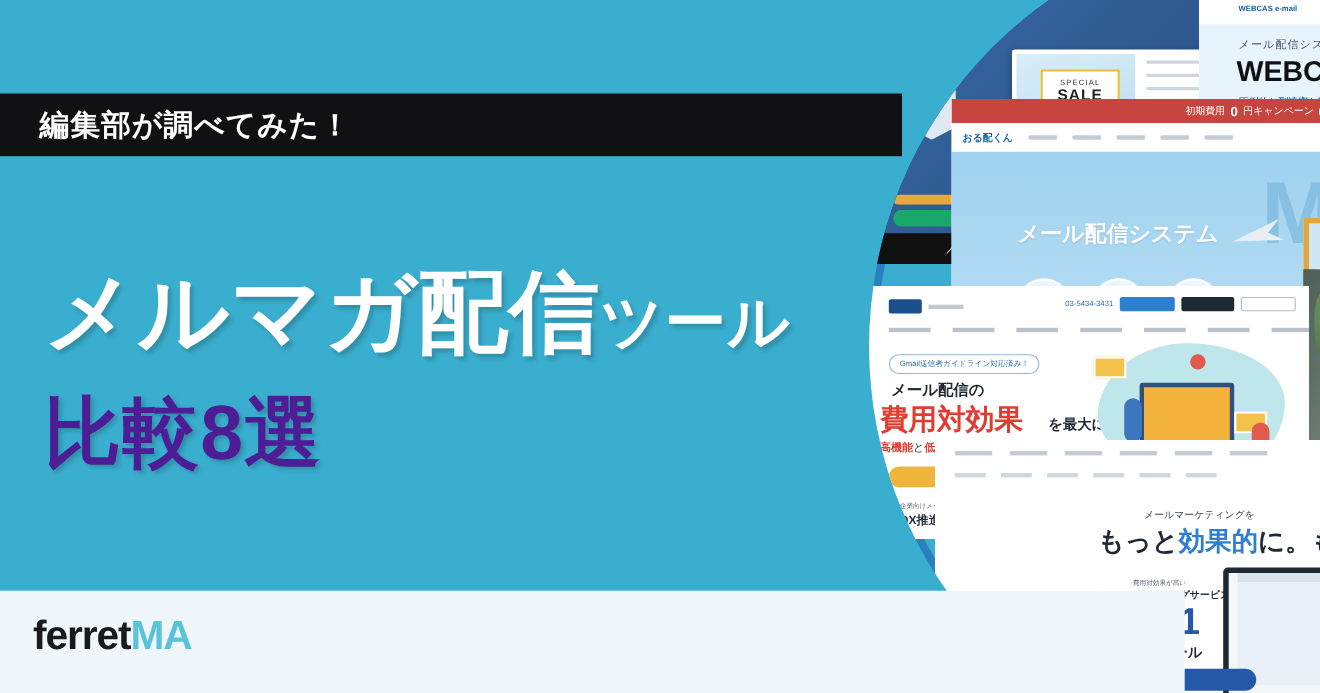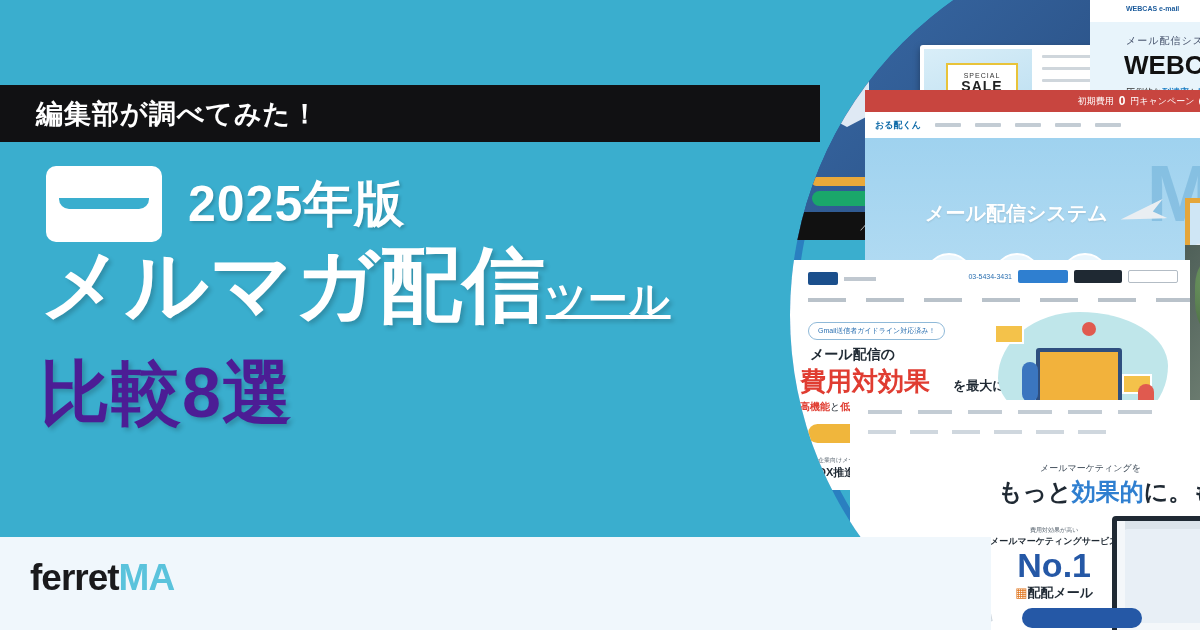--- a/index.html
+++ b/index.html
@@ -222,39 +222,39 @@
     font-size:50px; font-weight:bold; color:#fff; letter-spacing:1px;
     text-shadow:2px 2px 3px rgba(0,0,0,.18); white-space:nowrap;
   }
 
   .title-1 {
     position:absolute; left:40px; top:244px;
     font-size:82px; font-weight:bold; color:#fff; line-height:1;
     letter-spacing:1px; white-space:nowrap;
     text-shadow:3px 3px 4px rgba(0,0,0,.18);
   }
-  .title-1 .small { font-size:40px;text-decoration:underline; }
+  .title-1 .small { font-size:56px; }
 
   .title-2 {
     position:absolute; left:40px; top:358px;
     font-size:70px; font-weight:bold; color:#4c1d95; line-height:1;
     letter-spacing:1px; white-space:nowrap;
     text-shadow:3px 3px 4px rgba(0,0,0,.18);
   }
 
   .subtitle {
     position:absolute; left:46px; top:463px;
     font-size:37px; font-weight:bold; color:#fff; line-height:1;
     letter-spacing:0px; white-space:nowrap;
     text-shadow:2px 2px 3px rgba(0,0,0,.16);
   }
 
   
   .footer {
-    position:absolute; left:0; bottom:0; width:991px; height:93px;
+    position:absolute; left:0; bottom:0; width:1077px; height:93px;
     background:#f0f7fc;
   }
   .brand-logo {
     position:absolute; left:30px; top:22px;
     font-size:37px; font-weight:bold; letter-spacing:-1px;
     white-space:nowrap; line-height:1;
   }
   .brand-logo .p1 { color:#1a1a1c; }
   .brand-logo .p2 { color:#5ac3dc; }
 </style>
@@ -453,27 +453,20 @@
 
       </div>
 
     </div>
   </div>
 
   <div class="black-band">
     <div class="bb-text">編集部が調べてみた！</div>
   </div>
 
-  <div class="year-row">
-    <div class="envelope">
-      <div class="body"></div>
-      <div class="flap"></div>
-    </div>
-    <div class="year-text">2025年版</div>
-  </div>
 
   <div class="title-1"><span>メルマガ配信</span><span class="small">ツール</span></div>
 
   <div class="title-2">比較8選</div>
 
 
   <div class="footer">
     <div class="brand-logo"><span class="p1">ferret</span><span class="p2">MA</span></div>
   </div>
 

